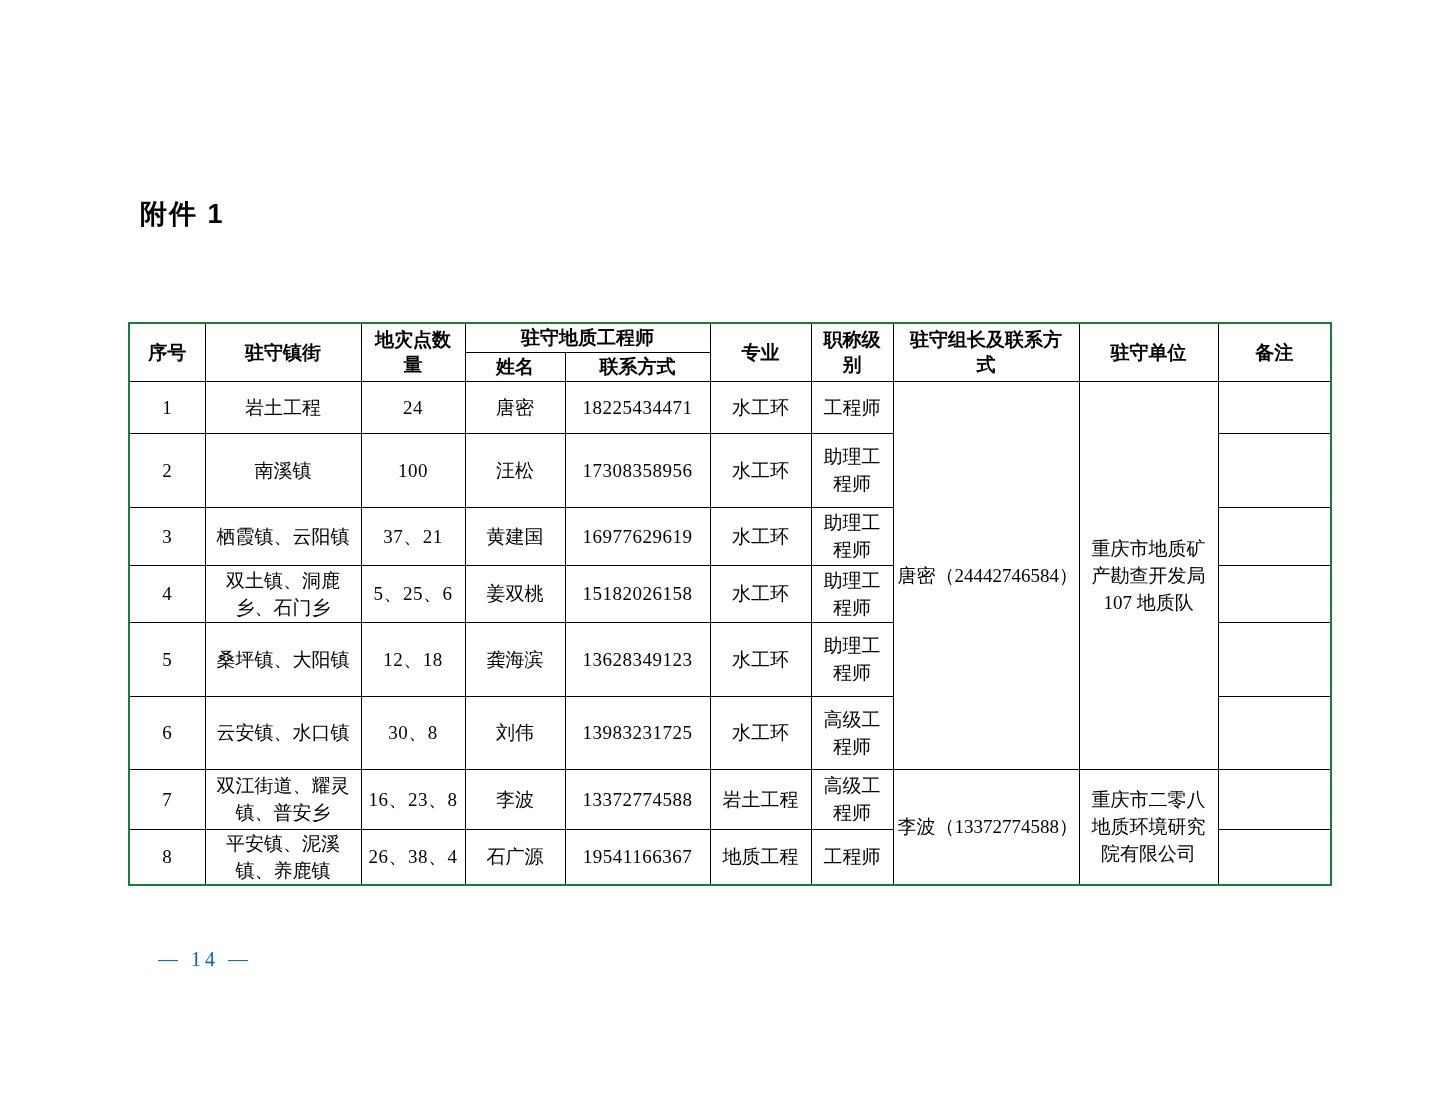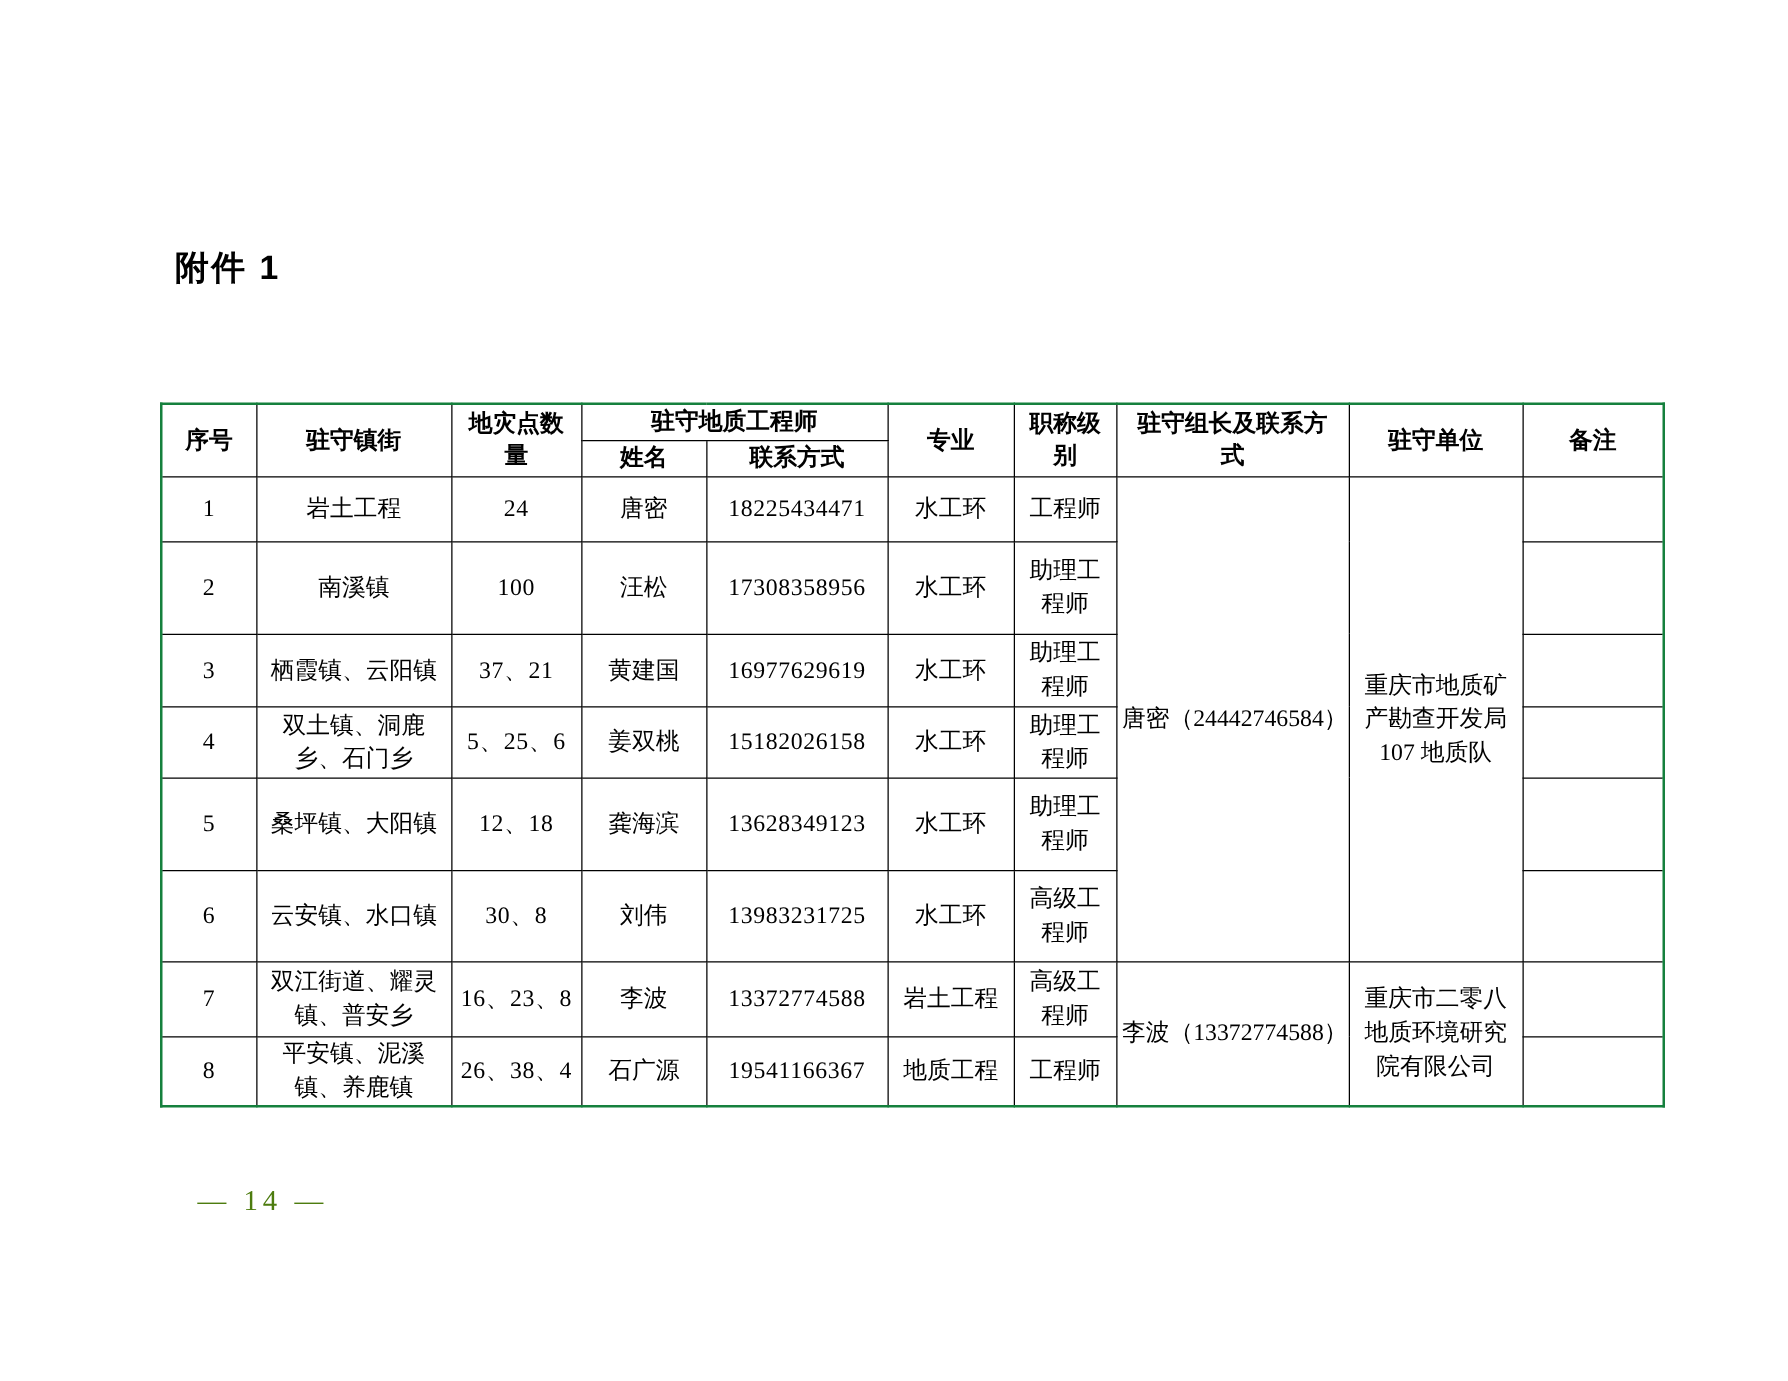--- a/index.html
+++ b/index.html
@@ -78,23 +78,23 @@
     line-height: 28px;
   }
   td.level-cell {
     line-height: 26px;
   }
   .footer-page {
     position: absolute;
     left: 158px;
     top: 948px;
     font-family: "Liberation Serif", serif;
-    font-size: 23px;
+    font-size: 20px;
     letter-spacing: 4px;
-    color: #4d7c0f;
+    color: #0369a1;
   }
 </style>
 </head>
 <body>
 
 <div class="page">
 
   <div class="attachment">附件 1</div>
 
 

